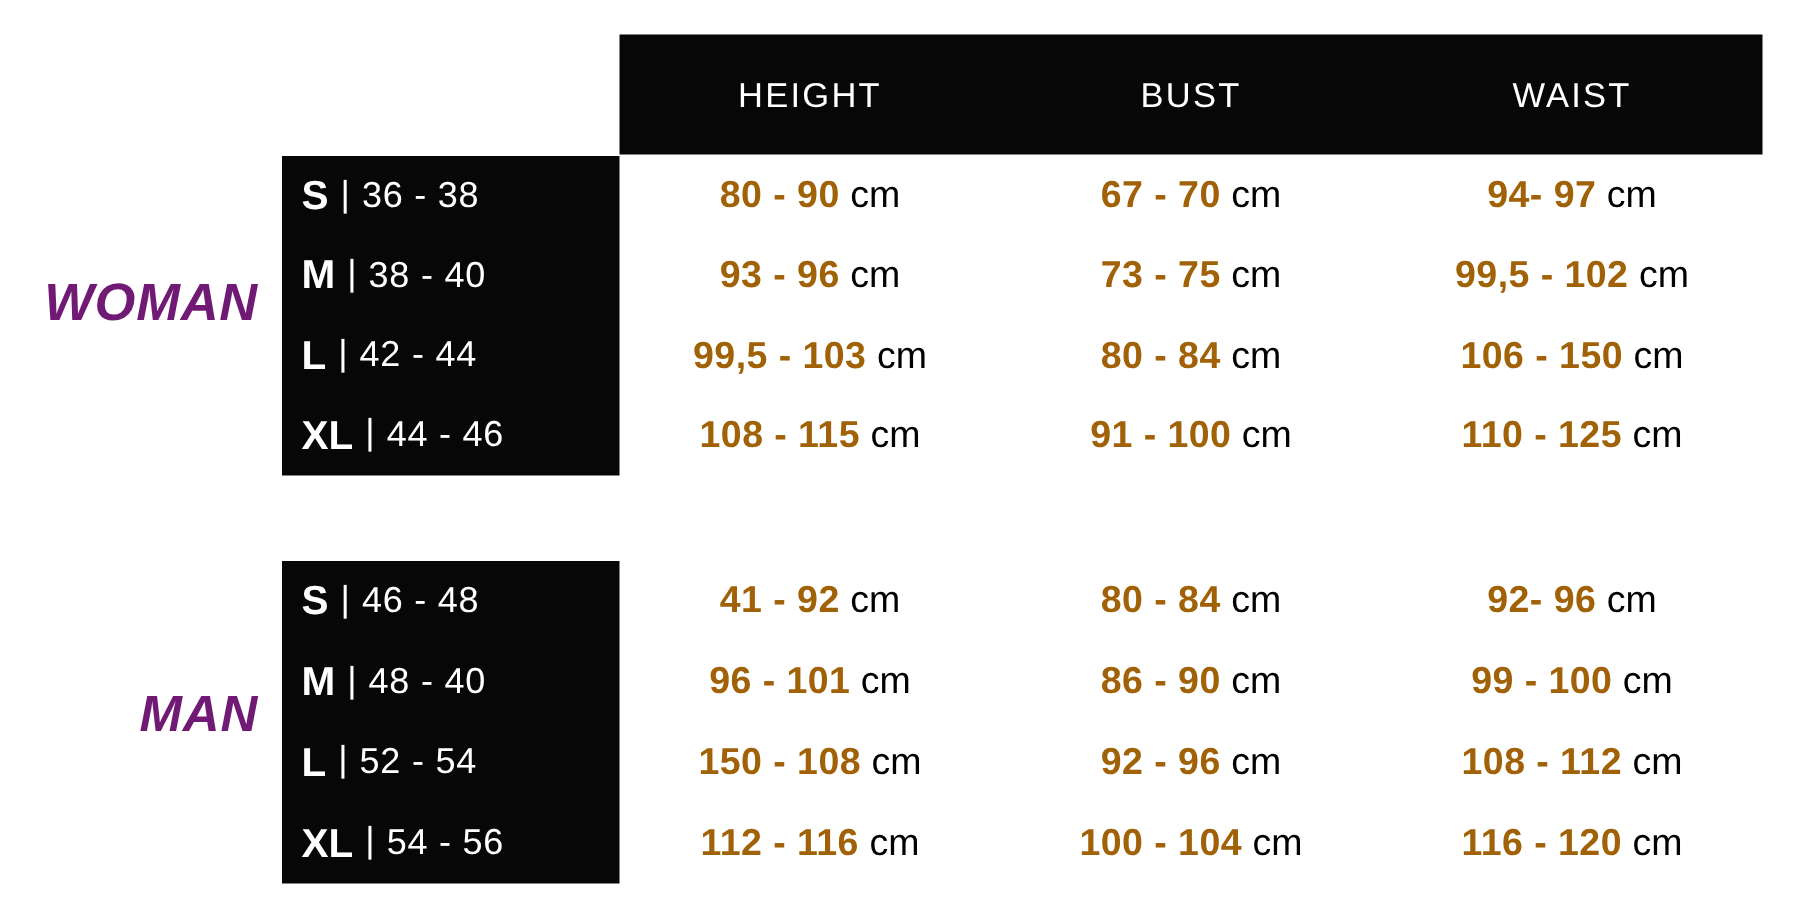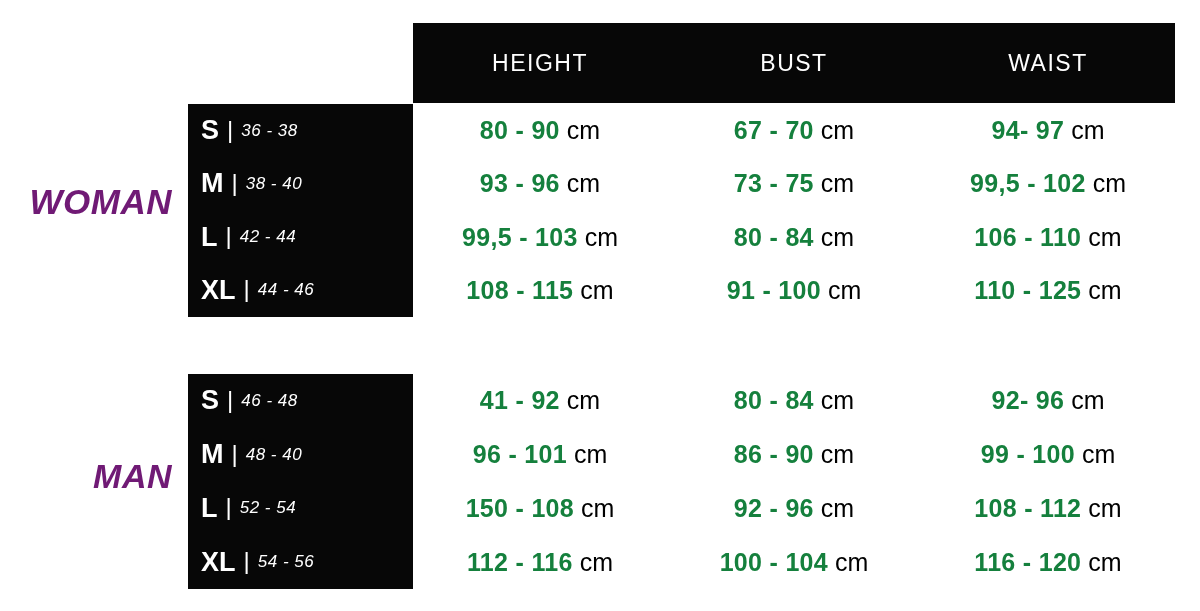--- a/index.html
+++ b/index.html
@@ -45,41 +45,41 @@
   .size-panel.man   { top: 374px; height: 215px; }
   .size-row {
     display: flex;
     align-items: center;
     padding-left: 13px;
     color: #ffffff;
     white-space: nowrap;
   }
   .size-letter { font-weight: 700; font-size: 27px; }
   .size-sep    { font-weight: 300; font-size: 24px; margin: 0 8px; transform: translateY(-1px); }
-  .size-range  { font-weight: 400; font-size: 17px; letter-spacing: 0.5px; font-style: italic; }
+  .size-range  { font-weight: 400; font-size: 24px; letter-spacing: 0.5px; }
 
   
   .data-grid {
     position: absolute;
     left: 413px;
     width: 762px;
     display: grid;
     grid-template-columns: repeat(3, 1fr);
     grid-template-rows: repeat(4, 1fr);
   }
   .data-grid.woman { top: 104px; height: 213px; }
   .data-grid.man   { top: 374px; height: 215px; }
   .data-cell {
     display: flex;
     align-items: center;
     justify-content: center;
     font-size: 25px;
     white-space: nowrap;
   }
-  .value { font-weight: 700; color: #15803d; letter-spacing: 0.3px; }
+  .value { font-weight: 700; color: #a16207; letter-spacing: 0.3px; }
   .unit  { font-weight: 400; color: #000000; margin-left: 7px; }
 
   
   .section-label {
     position: absolute;
     left: 0;
     width: 172px;
     text-align: right;
     font-style: italic;
     font-weight: 900;
@@ -154,21 +154,21 @@
     </div>
     <div class="data-cell">
       <span class="value">99,5 - 103</span>
       <span class="unit">cm</span>
     </div>
     <div class="data-cell">
       <span class="value">80 - 84</span>
       <span class="unit">cm</span>
     </div>
     <div class="data-cell">
-      <span class="value">106 - 110</span>
+      <span class="value">106 - 150</span>
       <span class="unit">cm</span>
     </div>
     <div class="data-cell">
       <span class="value">108 - 115</span>
       <span class="unit">cm</span>
     </div>
     <div class="data-cell">
       <span class="value">91 - 100</span>
       <span class="unit">cm</span>
     </div>

